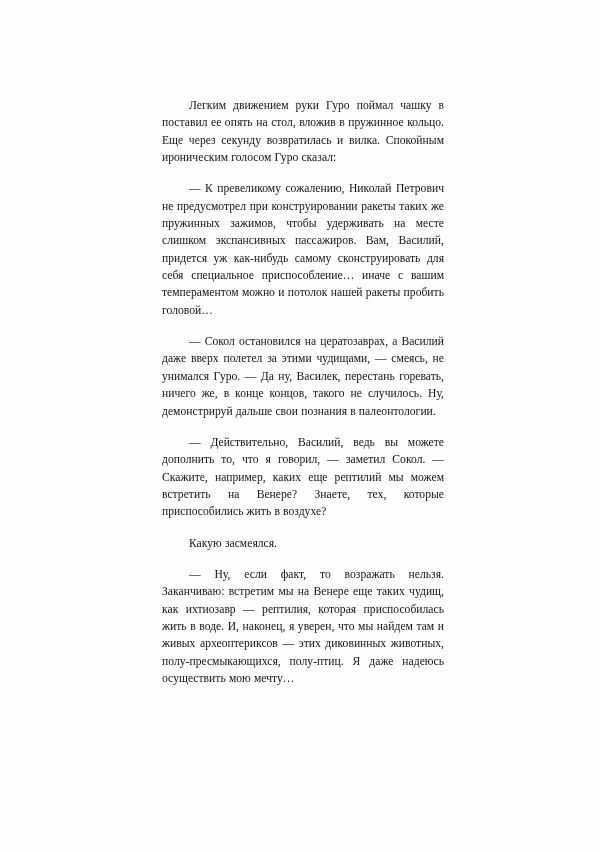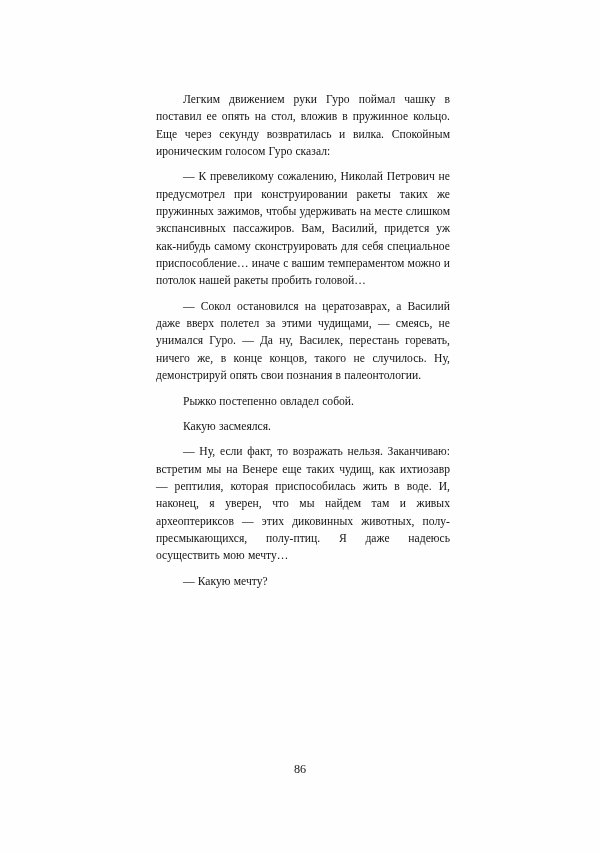--- a/index.html
+++ b/index.html
@@ -27,21 +27,21 @@
   }
 
   .textblock {
     position: absolute;
     left: 148px;
     top: 83px;
     width: 310px;
   }
 
   .para {
-    margin: 8px;
+    margin: 14px;
     text-align: justify;
     text-justify: inter-word;
     font-size: 11.6px;
     line-height: 17.35px;
     color: #131313;
     text-indent: 27px;
     hyphens: manual;
     -webkit-hyphens: manual;
     word-spacing: 0.02em;
     letter-spacing: 0.002em;
@@ -59,22 +59,20 @@
   }
 </style>
 </head>
 <body>
 
 <div class="page">
 
   <div class="textblock">
     <p class="para">Легким движением руки Гуро поймал чашку в поставил ее опять на стол, вложив в пружинное кольцо. Еще через секунду возвратилась и вилка. Спокойным ироническим голосом Гуро сказал:</p>
     <p class="para">— К превеликому сожалению, Николай Петрович не предусмотрел при конструировании ракеты таких же пружинных зажимов, чтобы удерживать на месте слишком экспансивных пассажиров. Вам, Василий, придется уж как-нибудь самому сконструировать для себя специальное приспособление… иначе с вашим темпераментом можно и потолок нашей ракеты пробить головой…</p>
-    <p class="para">— Сокол остановился на цератозаврах, а Василий даже вверх полетел за этими чудищами, — смеясь, не унимался Гуро. — Да ну, Василек, перестань горевать, ничего же, в конце концов, такого не случилось. Ну, демонстрируй опять свои познания в палеонтологии.</p>
-    <p class="para">Рыжко постепенно овладел собой.</p>
+    <p class="para">— Сокол остановился на цератозаврах, а Василий даже вверх полетел за этими чудищами, — смеясь, не унимался Гуро. — Да ну, Василек, перестань горевать, ничего же, в конце концов, такого не случилось. Ну, демонстрируй дальше свои познания в палеонтологии.</p>
+    <p class="para">— Действительно, Василий, ведь вы можете дополнить то, что я говорил, — заметил Сокол. — Скажите, например, каких еще рептилий мы можем встретить на Венере? Знаете, тех, которые приспособились жить в воздухе?</p>
     <p class="para">Какую засмеялся.</p>
     <p class="para">— Ну, если факт, то возражать нельзя. Заканчиваю: встретим мы на Венере еще таких чудищ, как ихтиозавр — рептилия, которая приспособилась жить в воде. И, наконец, я уверен, что мы найдем там и живых археоптериксов — этих диковинных животных, полу-пресмыкающихся, полу-птиц. Я даже надеюсь осуществить мою мечту…</p>
-    <p class="para">— Какую мечту?</p>
   </div>
 
-  <div class="pagenum">86</div>
 
 </div>
 
 </body></html>

